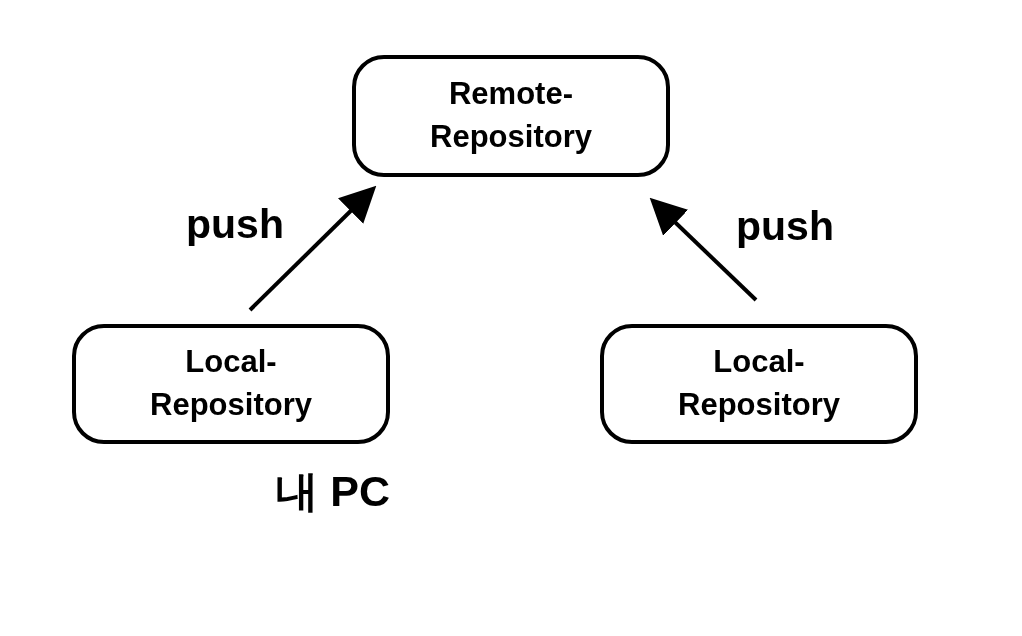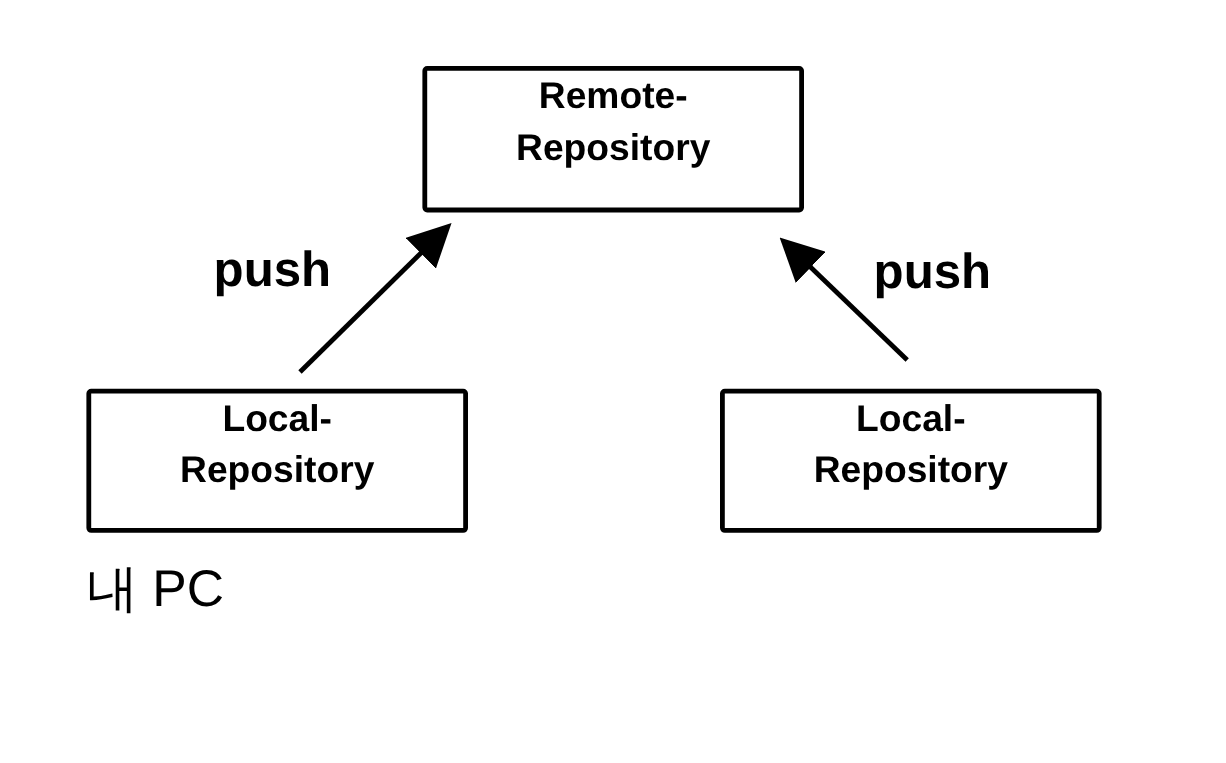--- a/index.html
+++ b/index.html
@@ -13,50 +13,52 @@
     height: 636px;
     background: #ffffff;
     overflow: hidden;
     font-family: "Liberation Sans", "DejaVu Sans", sans-serif;
     color: #000000;
   }
   .node {
     position: absolute;
     box-sizing: border-box;
     border: 4px solid #000000;
-    border-radius: 4px;
+    border-radius: 32px;
     background: #ffffff;
     display: flex;
     flex-direction: column;
     align-items: center;
+    justify-content: center;
     text-align: center;
     font-weight: 700;
     font-size: 31px;
     line-height: 1.38;
   }
   .node-remote      { left: 352px; top: 55px;  width: 318px; height: 122px; }
   .node-local-left  { left: 72px;  top: 324px; width: 318px; height: 120px; }
   .node-local-right { left: 600px; top: 324px; width: 318px; height: 120px; }
 
   .edge-label {
     position: absolute;
     font-weight: 700;
     font-size: 41px;
     line-height: 1;
+    text-align: center;
     white-space: nowrap;
   }
   .edge-label-left  { left: 178px; top: 204px; width: 114px; }
   .edge-label-right { left: 728px; top: 206px; width: 114px; }
 
   .caption {
     position: absolute;
-    font-weight: 400;
+    font-weight: 700;
     font-size: 43px;
     line-height: 1;
-    text-align: left;
+    text-align: right;
     white-space: nowrap;
   }
   .caption-left  { left: 72px;  top: 470px; width: 318px; }
   .caption-right { left: 600px; top: 470px; width: 318px; }
 
   .arrows {
     position: absolute;
     left: 0;
     top: 0;
     width: 1022px;

